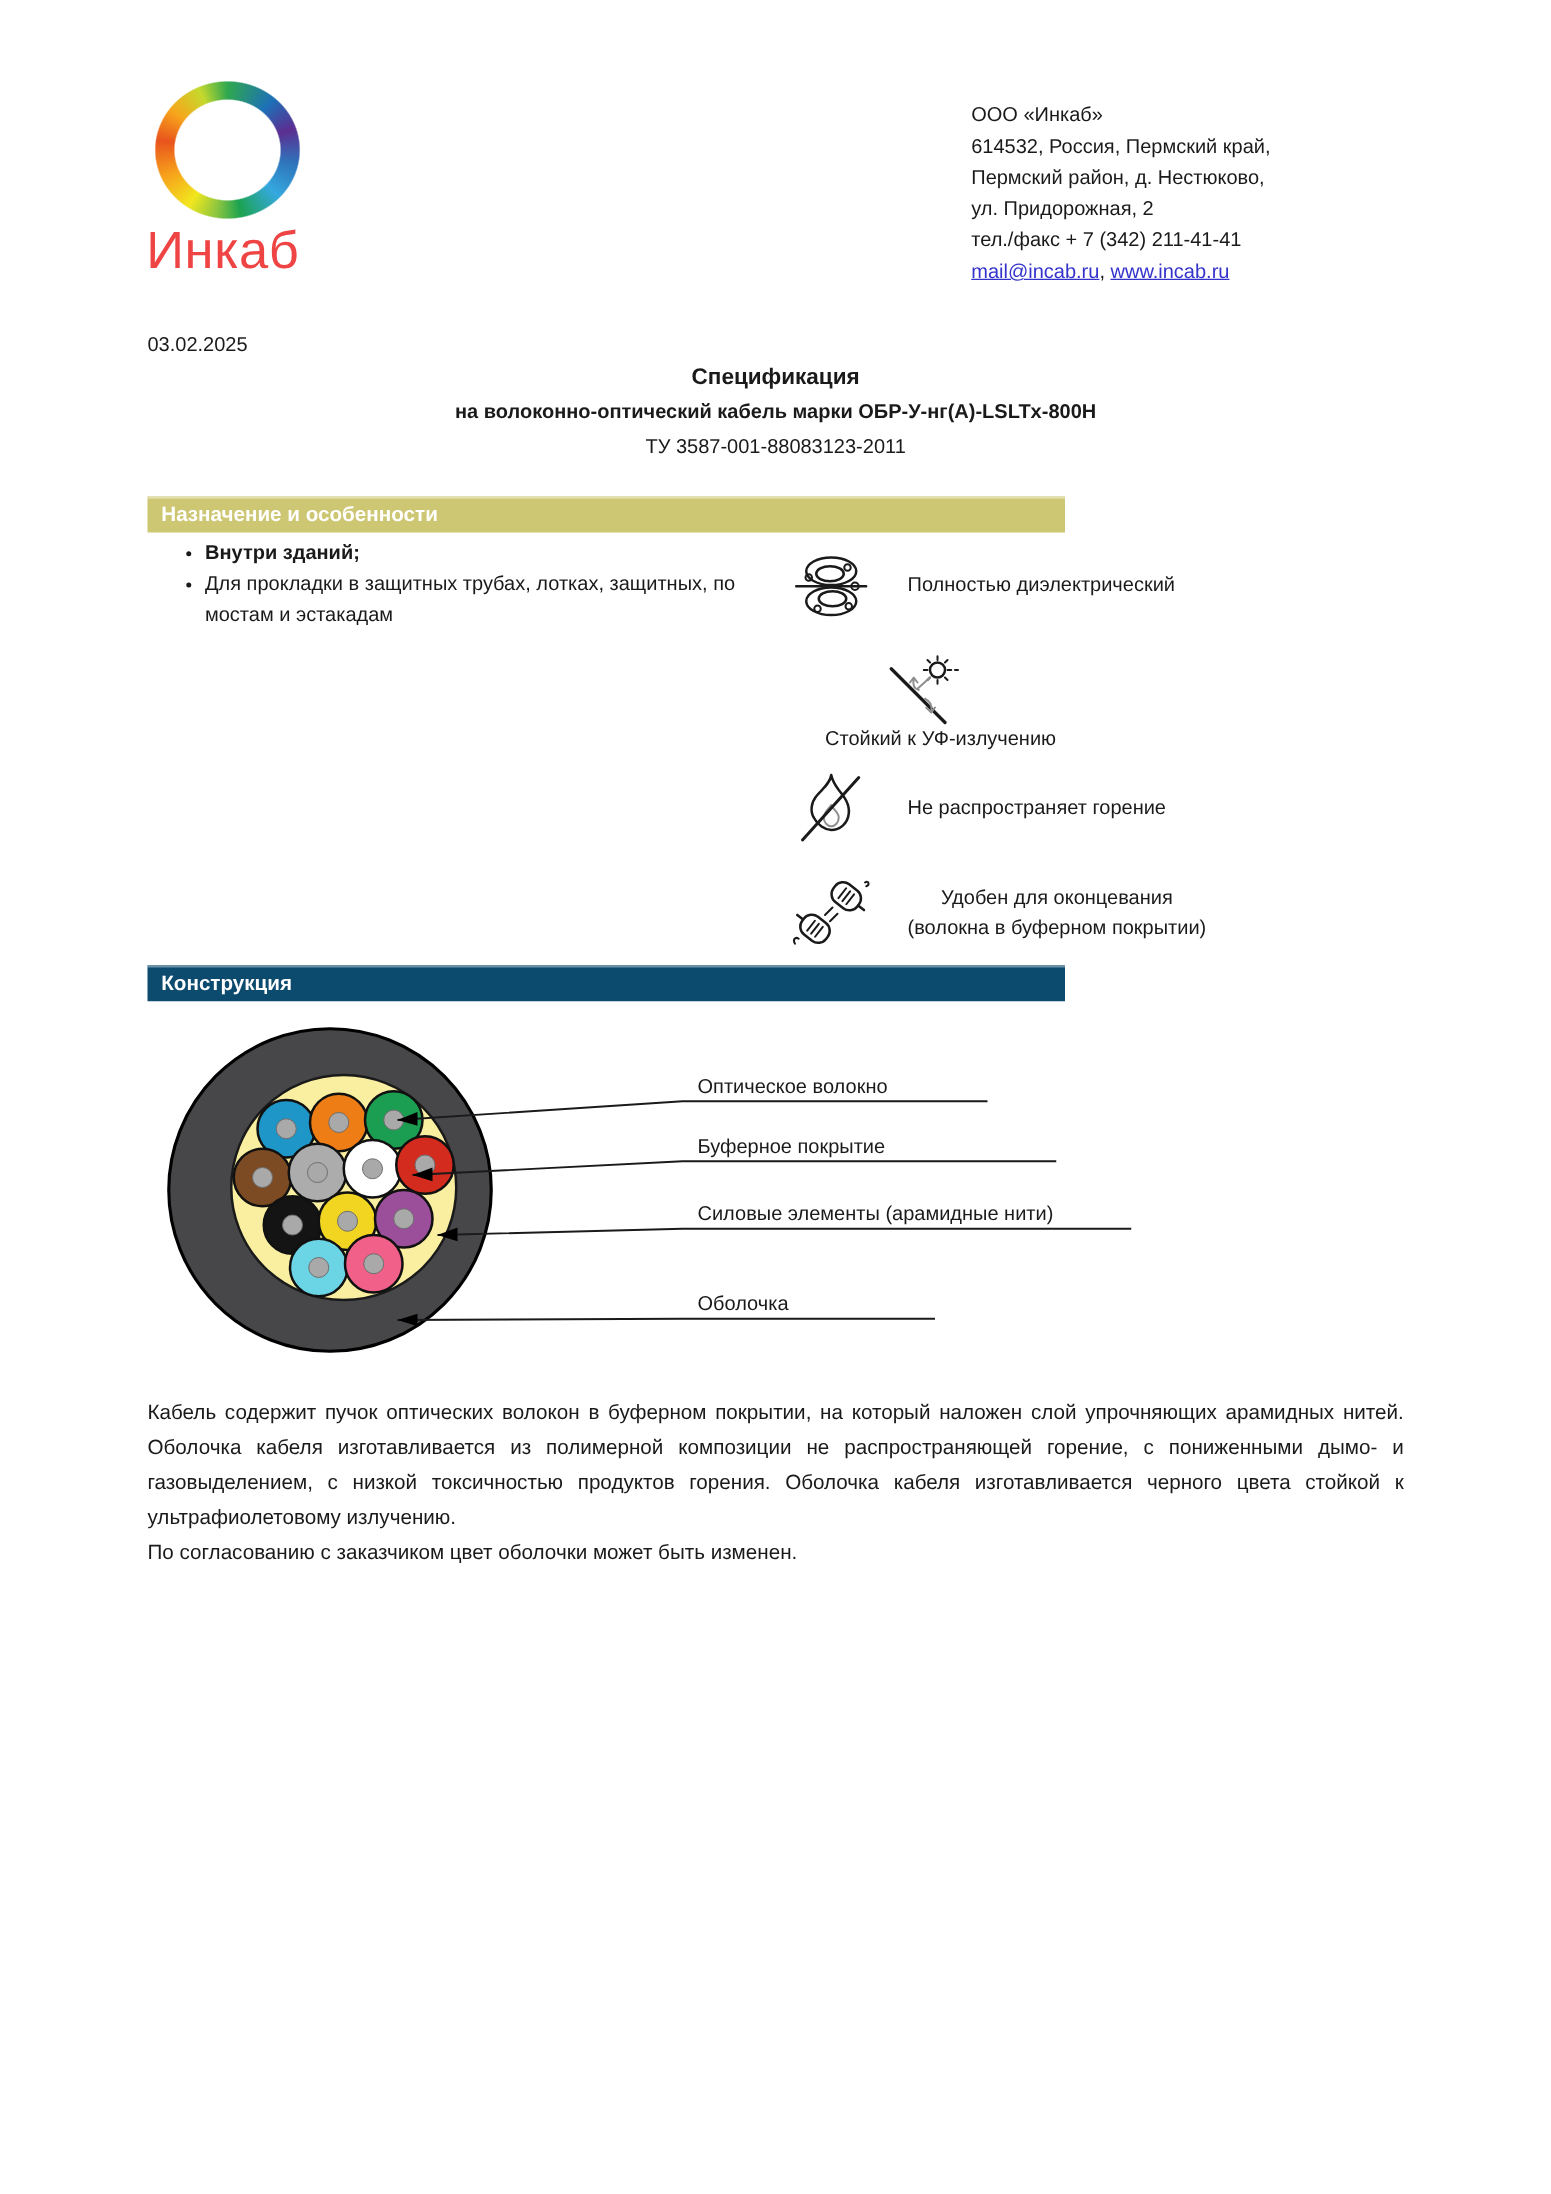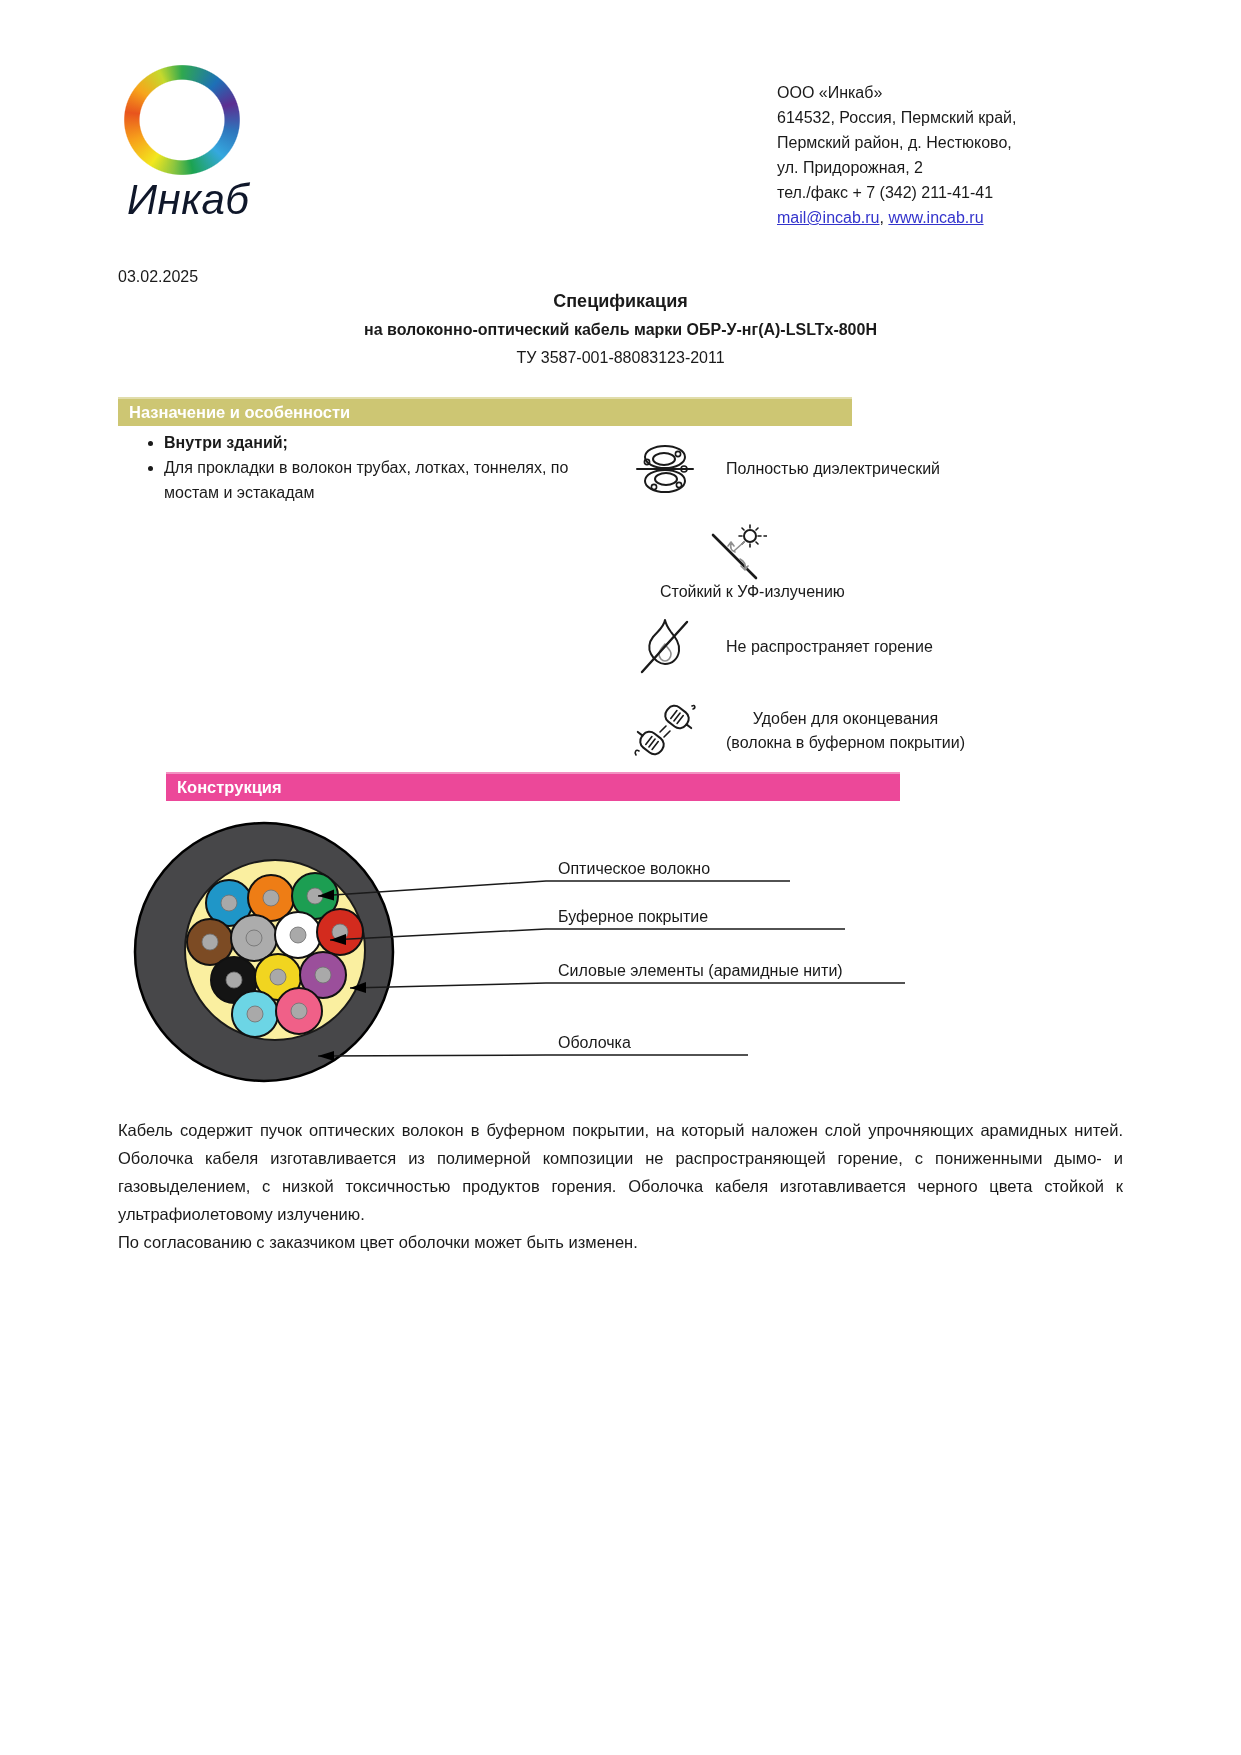--- a/index.html
+++ b/index.html
@@ -8,38 +8,38 @@
   .abs{position:absolute;}
 
   
   .logo-ring{left:123px;top:64px;width:118px;height:112px;border-radius:50%;
     background:conic-gradient(from 0deg,
       #2fa84f 0deg,#1d70b7 42deg,#5c2e91 72deg,#2e75bc 102deg,#35a8df 132deg,
       #1ca351 168deg,#8dc63f 190deg,#f2e71e 215deg,#f7a01b 248deg,#e8541d 278deg,
       #f7a51b 305deg,#c5d92d 335deg,#2fa84f 360deg);
     -webkit-mask:radial-gradient(closest-side,transparent 71%,#000 73%,#000 97%,transparent 99%);
     mask:radial-gradient(closest-side,transparent 71%,#000 73%,#000 97%,transparent 99%);}
-  .logo-text{left:127px;top:176px;font-size:42px;color:#0f172a;letter-spacing:.5px;font-style:italic;}
+  .logo-text{left:117px;top:176px;font-size:42px;color:#ef4444;letter-spacing:.5px;}
 
   
   .contact{left:777px;top:80px;font-size:16px;line-height:25px;}
   .link{color:#3333cc;text-decoration:underline;cursor:pointer;}
 
   .date{left:118px;top:268px;font-size:16px;}
 
   .title-main{left:0;top:291px;width:100%;text-align:center;font-size:18px;font-weight:bold;}
   .title-sub{left:0;top:321px;width:100%;text-align:center;font-size:16px;font-weight:bold;}
   .title-tu{left:0;top:349px;width:100%;text-align:center;font-size:16px;}
 
   
   .bar{left:118px;width:734px;height:29px;color:#ffffff;font-weight:bold;font-size:16.5px;
        line-height:27px;padding-left:11px;box-sizing:border-box;
        border-top:2px solid rgba(255,255,255,.4);}
   .bar-purpose{top:397px;background:#cdc673;}
-  .bar-construction{top:772px;background:#ec4899;margin-left:48px;}
+  .bar-construction{top:772px;background:#0c4a6e;}
 
   
   .bullets{left:128px;top:430px;width:470px;}
   .bullets ul{margin:0;padding-left:36px;list-style:disc;}
   .bullets li{font-size:16px;line-height:25px;}
   .bullets li:first-child{font-weight:bold;}
 
   
   .feature{position:absolute;left:632px;display:flex;align-items:center;height:66px;}
   .f1{top:436px;} .f2{top:522px;flex-direction:column;} .f3{top:614px;} .f4{top:698px;}
@@ -91,21 +91,21 @@
   <div class="abs date">03.02.2025</div>
   <div class="abs title-main">Спецификация</div>
   <div class="abs title-sub">на волоконно-оптический кабель марки ОБР-У-нг(А)-LSLTx-800Н</div>
   <div class="abs title-tu">ТУ 3587-001-88083123-2011</div>
 
   <div class="abs bar bar-purpose">Назначение и особенности</div>
 
   <div class="abs bullets">
     <ul>
       <li>Внутри зданий;</li>
-      <li>Для прокладки в волокон трубах, лотках, тоннелях, по мостам и эстакадам</li>
+      <li>Для прокладки в защитных трубах, лотках, защитных, по мостам и эстакадам</li>
     </ul>
   </div>
 
   <div class="feature f1">
     <div class="f-icon">
       <svg width="58" height="54" viewBox="0 0 58 54">
         <path class="icon-stroke" d="M1,27 H57"></path>
         <ellipse class="icon-stroke" cx="29" cy="15" rx="20" ry="11"></ellipse>
         <ellipse class="icon-stroke" cx="28" cy="17" rx="11" ry="6"></ellipse>
         <circle class="icon-stroke-thin" cx="11" cy="20" r="2.6" fill="#fff"></circle>

